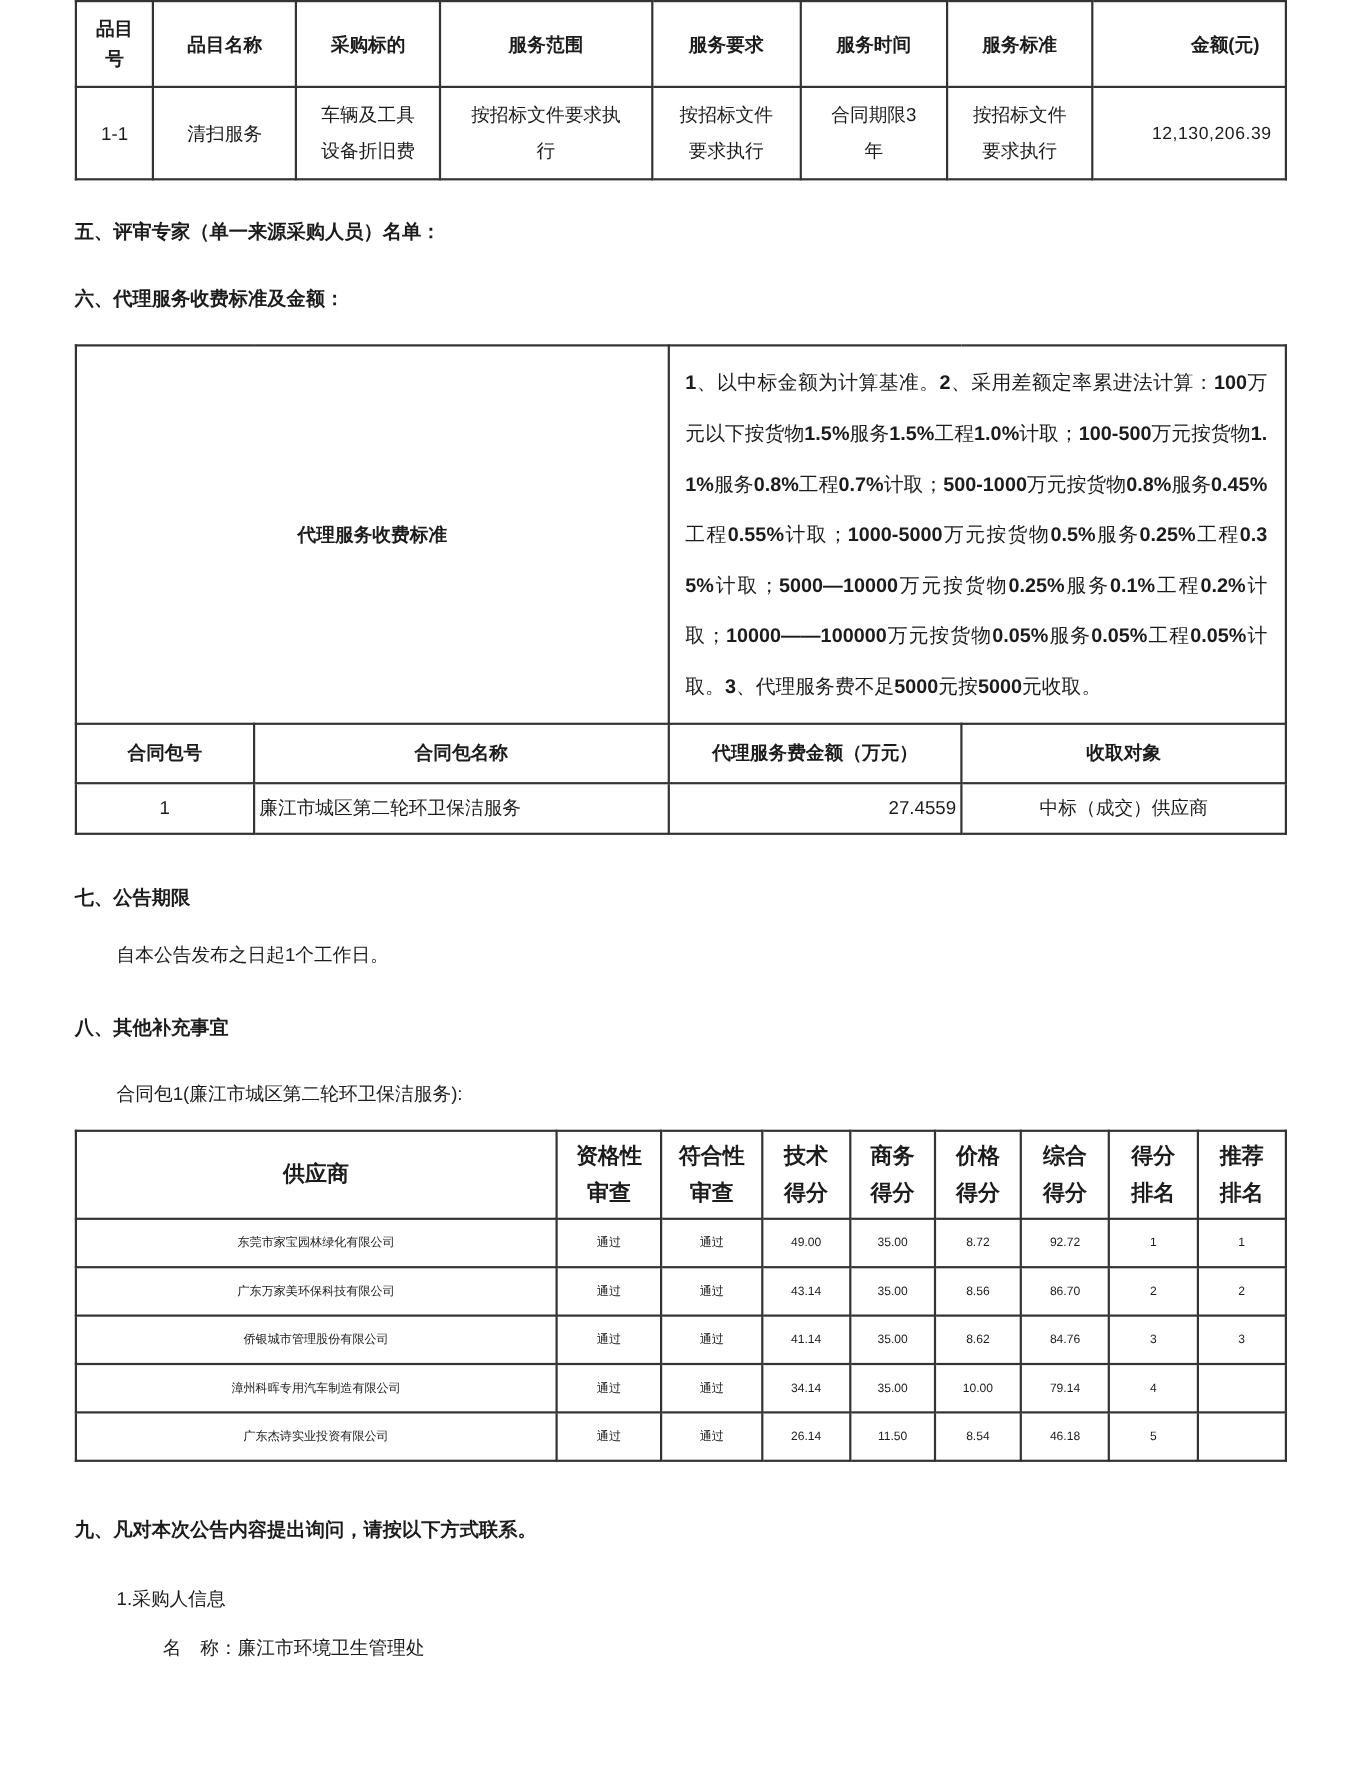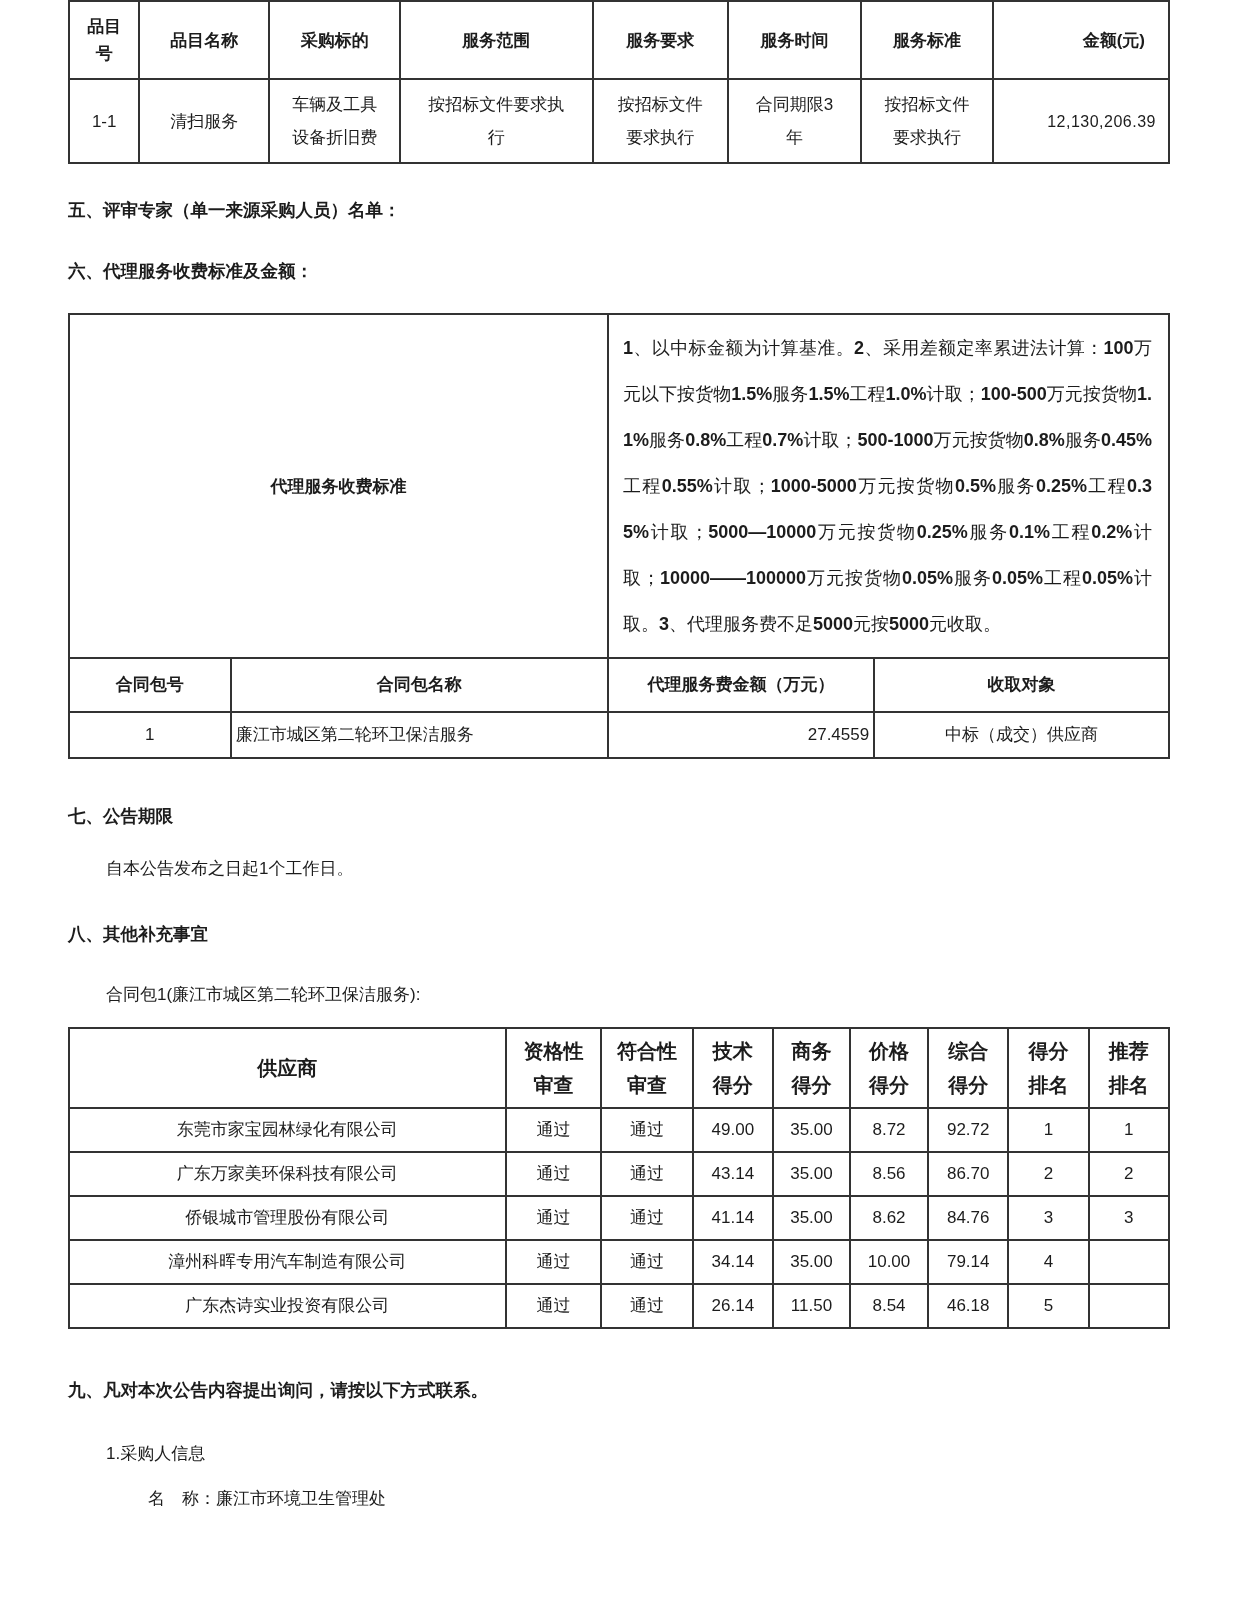--- a/index.html
+++ b/index.html
@@ -54,21 +54,21 @@
     padding:10px 16px 10px 14px;
     font-size:18px;
   }
   .fee-table th{padding:13px 4px;line-height:26px;}
   .fee-table .fee-data td{padding:9px 4px;line-height:26px;}
   .fee-table .pkg-name{text-align:left;padding-left:16px;}
   .fee-table .fee-amount{text-align:right;padding-right:14px;}
 
   
   .sup-table th{padding:5px 2px;line-height:34px;font-size:20px;}
-  .sup-table td{padding:9px 3px;line-height:24px;font-size:17px;}
+  .sup-table td{padding:9px 3px;line-height:24px;font-size:11px;}
 </style>
 </head>
 <body>
 
 <div class="page">
 
   <table class="item-table">
     <colgroup>
       <col style="width:6.4%">
         <col style="width:11.8%">

